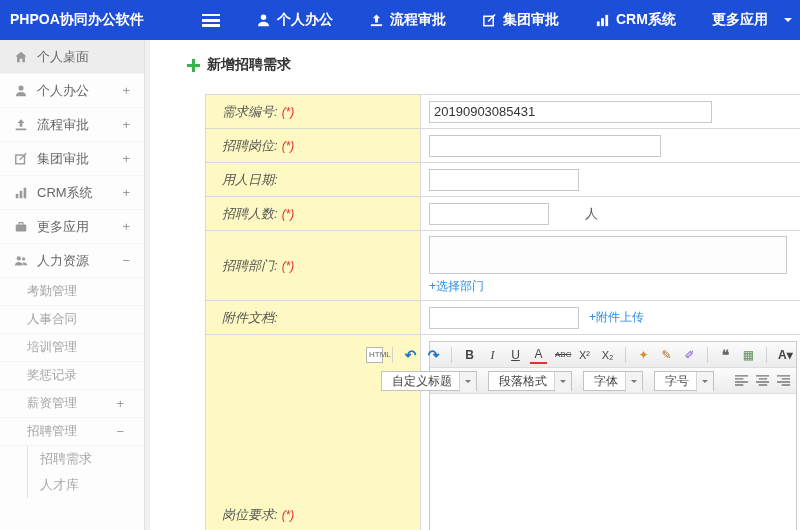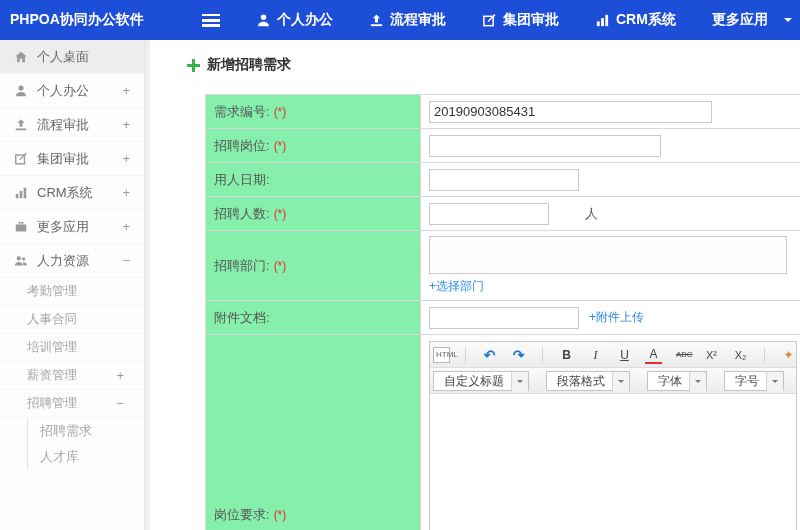--- a/index.html
+++ b/index.html
@@ -33,40 +33,40 @@
 
   
   .main { position:absolute; left:145px; top:40px; right:0; bottom:0; background:#fff;
           border-left:5px solid #f0f0f0; overflow:hidden; }
   .page-title { display:flex; align-items:center; gap:7px; padding:16px 0 14px 37px; }
   .page-title h1 { font-size:14px; color:#333; font-weight:bold; }
   .plus-icon { width:13px; height:13px; display:block; }
 
   .form { margin:6px 0 0 55px; width:700px; border:1px solid #d8d8d8; border-bottom:none; }
   .f-row { display:flex; min-height:34px; border-bottom:1px solid #d8d8d8; }
-  .f-label { width:215px; flex:0 0 215px; padding-left:8px; border-right:1px solid #d8d8d8;
-             background:#86efac; display:flex; align-items:center; font-size:13px; color:#555; }
+  .f-label { width:215px; flex:0 0 215px; padding-left:16px; border-right:1px solid #d8d8d8;
+             background:#fef9c3; display:flex; align-items:center; font-size:13px; color:#555;font-style:italic; }
   .star { color:#e03131; margin-left:4px; font-size:12px; }
   .f-value { flex:1; padding:5px 8px; display:flex; align-items:center; background:#fff; }
   .inp { height:22px; border:1px solid #c9c9c9; padding:0 4px; font-size:13px;
          font-family:"Liberation Sans",sans-serif; outline:none; color:#333; }
   .w1{width:283px} .w2{width:232px} .w3{width:150px} .w4{width:120px} .w6{width:150px}
   .suffix { margin-left:36px; color:#555; font-size:13px; }
   .flink { color:#2e8de5; font-size:12px; text-decoration:none; cursor:pointer; }
   .r5 { min-height:66px; }
   .r5 .f-value { flex-direction:column; align-items:flex-start; justify-content:center; gap:4px; }
   .dept { width:358px; height:38px; border:1px solid #c9c9c9; resize:none; background:#fdfdfd; }
   .r6 .flink { margin-left:10px; }
   .r7 { height:360px; }
   .r7 .f-value { align-items:flex-start; padding:6px 8px; }
 
   
   .editor { width:368px; border:1px solid #c9c9c9; background:#fff; }
-  .tbar { display:flex; align-items:center; padding:2px 3px; height:26px; gap:12px;
-          background:linear-gradient(#fbfbfb,#ececec); border-bottom:1px solid #dcdcdc; }
+  .tbar { display:flex; align-items:center; padding:2px 3px; height:26px; gap:6px;
+          background:linear-gradient(#fbfbfb,#ececec); border-bottom:1px solid #dcdcdc;justify-content:flex-end; }
   .tbar span { min-width:17px; height:20px; line-height:20px; text-align:center; font-size:12px;
                color:#444; padding:0 2px; cursor:pointer; white-space:nowrap; }
   .tsep { width:1px; height:16px; background:#d2d2d2; margin:0 3px; flex:0 0 1px; }
   .tb1 span:nth-of-type(1){ font-size:8px; border:1px solid #b5b5b5; background:#fff; height:16px; line-height:14px; color:#666; }
   .tb1 span:nth-of-type(2),.tb1 span:nth-of-type(3){ color:#2176c7; font-weight:bold; font-size:14px; }
   .tb1 span:nth-of-type(4){ font-weight:bold; }
   .tb1 span:nth-of-type(5){ font-style:italic; font-family:"Liberation Serif",serif; }
   .tb1 span:nth-of-type(6){ text-decoration:underline; }
   .tb1 span:nth-of-type(7){ border-bottom:2px solid #d33; height:18px; line-height:16px; }
   .tb1 span:nth-of-type(8){ font-size:8px; text-decoration:line-through; }
@@ -213,20 +213,24 @@
   <div class="s-item lv1">
     <span class="s-label">考勤管理</span>
     <span class="s-expand"></span>
   </div>
   <div class="s-item lv1">
     <span class="s-label">人事合同</span>
     <span class="s-expand"></span>
   </div>
   <div class="s-item lv1">
     <span class="s-label">培训管理</span>
+    <span class="s-expand"></span>
+  </div>
+  <div class="s-item lv1">
+    <span class="s-label">奖惩记录</span>
     <span class="s-expand"></span>
   </div>
   <div class="s-item lv1">
     <span class="s-label">薪资管理</span>
     <span class="s-expand">+</span>
   </div>
   <div class="s-item lv1">
     <span class="s-label">招聘管理</span>
     <span class="s-expand">−</span>
   </div>

